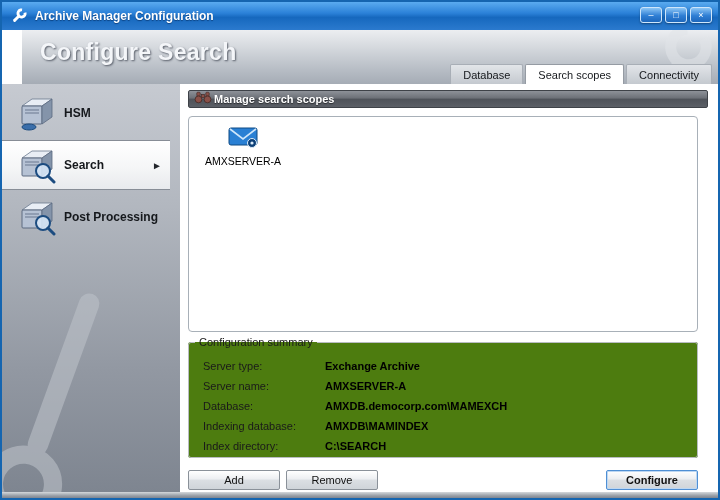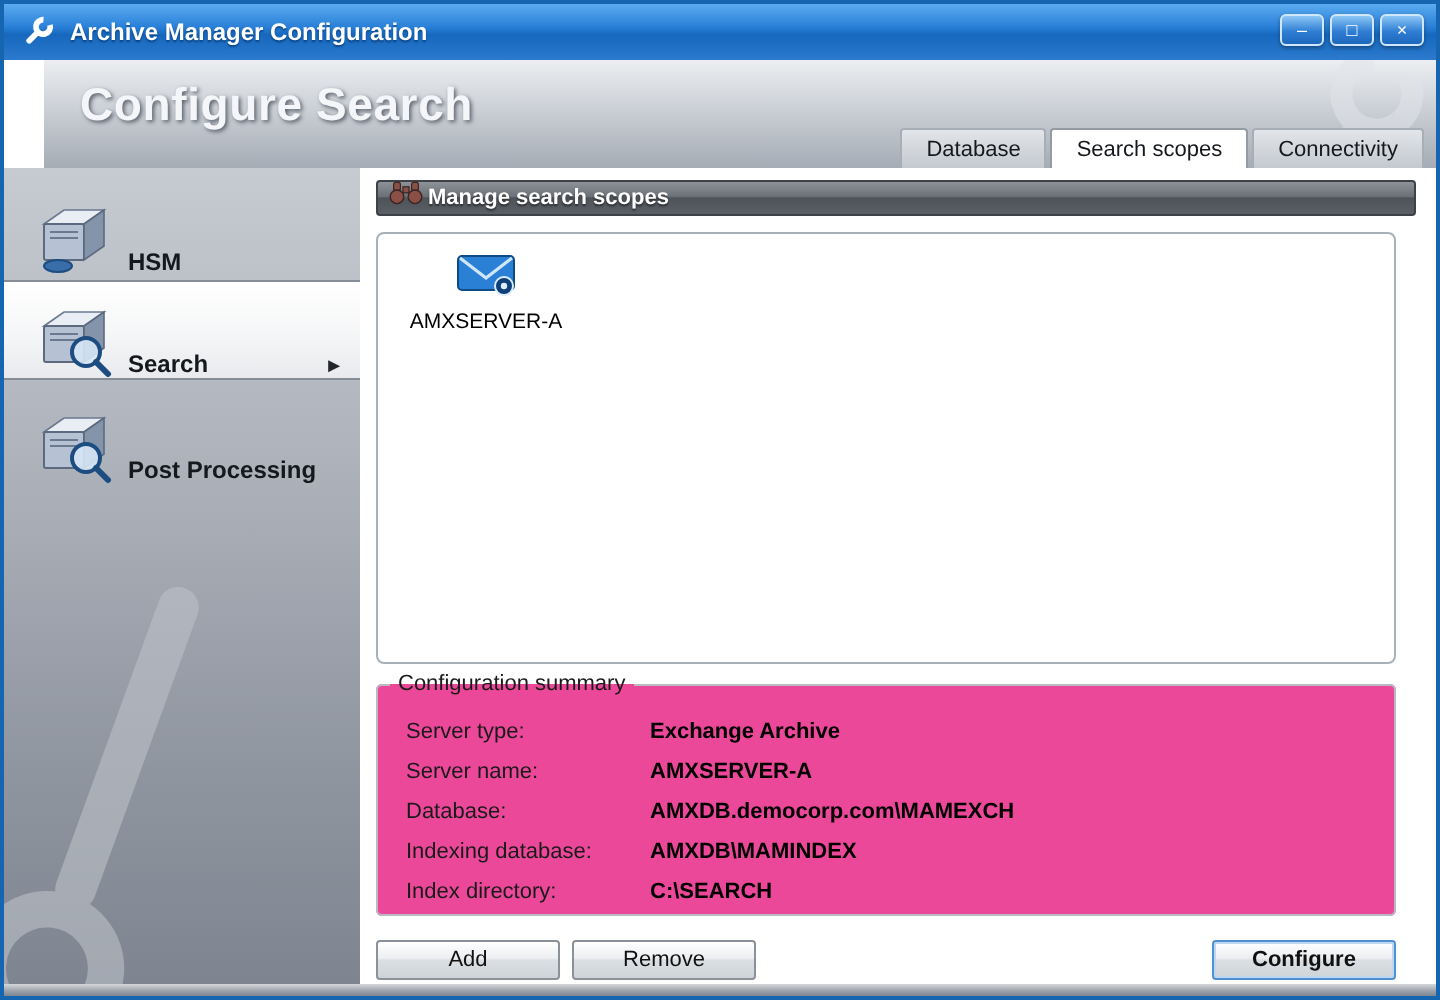--- a/index.html
+++ b/index.html
@@ -76,22 +76,22 @@
   .sidebar {
     position: absolute; top: 82px; left: 0; width: 178px; height: 408px;
     background: linear-gradient(180deg,#c6cad1 0%,#b2b7bf 30%,#9298a2 70%,#7e8590 100%);
     z-index: 1; overflow: hidden;
   }
   .sidebar-watermark {
     position: absolute; left: -14px; bottom: -36px; width: 130px; height: 250px;
     opacity: .6; pointer-events: none; transform: rotate(200deg);
   }
   .side-item {
-    position: absolute; left: 0; right: 0; height: 50px;
-    display: flex; align-items: flex-end; cursor: pointer; z-index: 2;
+    position: absolute; left: 0; right: 10px; height: 50px;
+    display: flex; align-items: center; cursor: pointer; z-index: 2;
   }
   .side-item .side-icon { margin-left: 12px; width: 44px; height: 38px; }
   .side-item .side-label {
     margin-left: 6px; font-size: 12px; font-weight: bold; color: #15181c;
   }
   .side-item.selected {
     background: linear-gradient(180deg,#ffffff,#f5f6f7 55%,#e8eaed);
     border-top: 1px solid #878d96; border-bottom: 1px solid #878d96;
   }
   .side-arrow {
@@ -117,21 +117,21 @@
     background: #ffffff; border: 1px solid #a8b0b8; border-radius: 4px;
   }
   .scope-item {
     position: absolute; left: 10px; top: 8px; width: 88px;
     display: flex; flex-direction: column; align-items: center; cursor: pointer;
   }
   .scope-item .scope-icon { width: 30px; height: 24px; margin-bottom: 6px; }
   .scope-item .scope-label { font-size: 10.5px; color: #000000; }
   .summary-box {
     position: absolute; top: 252px; left: 8px; right: 20px; height: 122px;
-    border: 1px solid #b8bcc2; border-radius: 3px; background: #ec4899;
+    border: 1px solid #b8bcc2; border-radius: 3px; background: #4d7c0f;
   }
   .summary-box legend {
     font-size: 11px; color: #1a1a1a; margin-left: 6px; padding: 0 4px;
   }
   .srows { padding: 4px 0 0 14px; }
   .srow { display: flex; height: 20px; align-items: flex-end; }
   .slabel { width: 122px; font-size: 11px; color: #1a1a1a; }
   .sval { font-size: 11px; font-weight: bold; color: #000000; }
   .btn {
     position: absolute; top: 386px; width: 92px; height: 20px;

